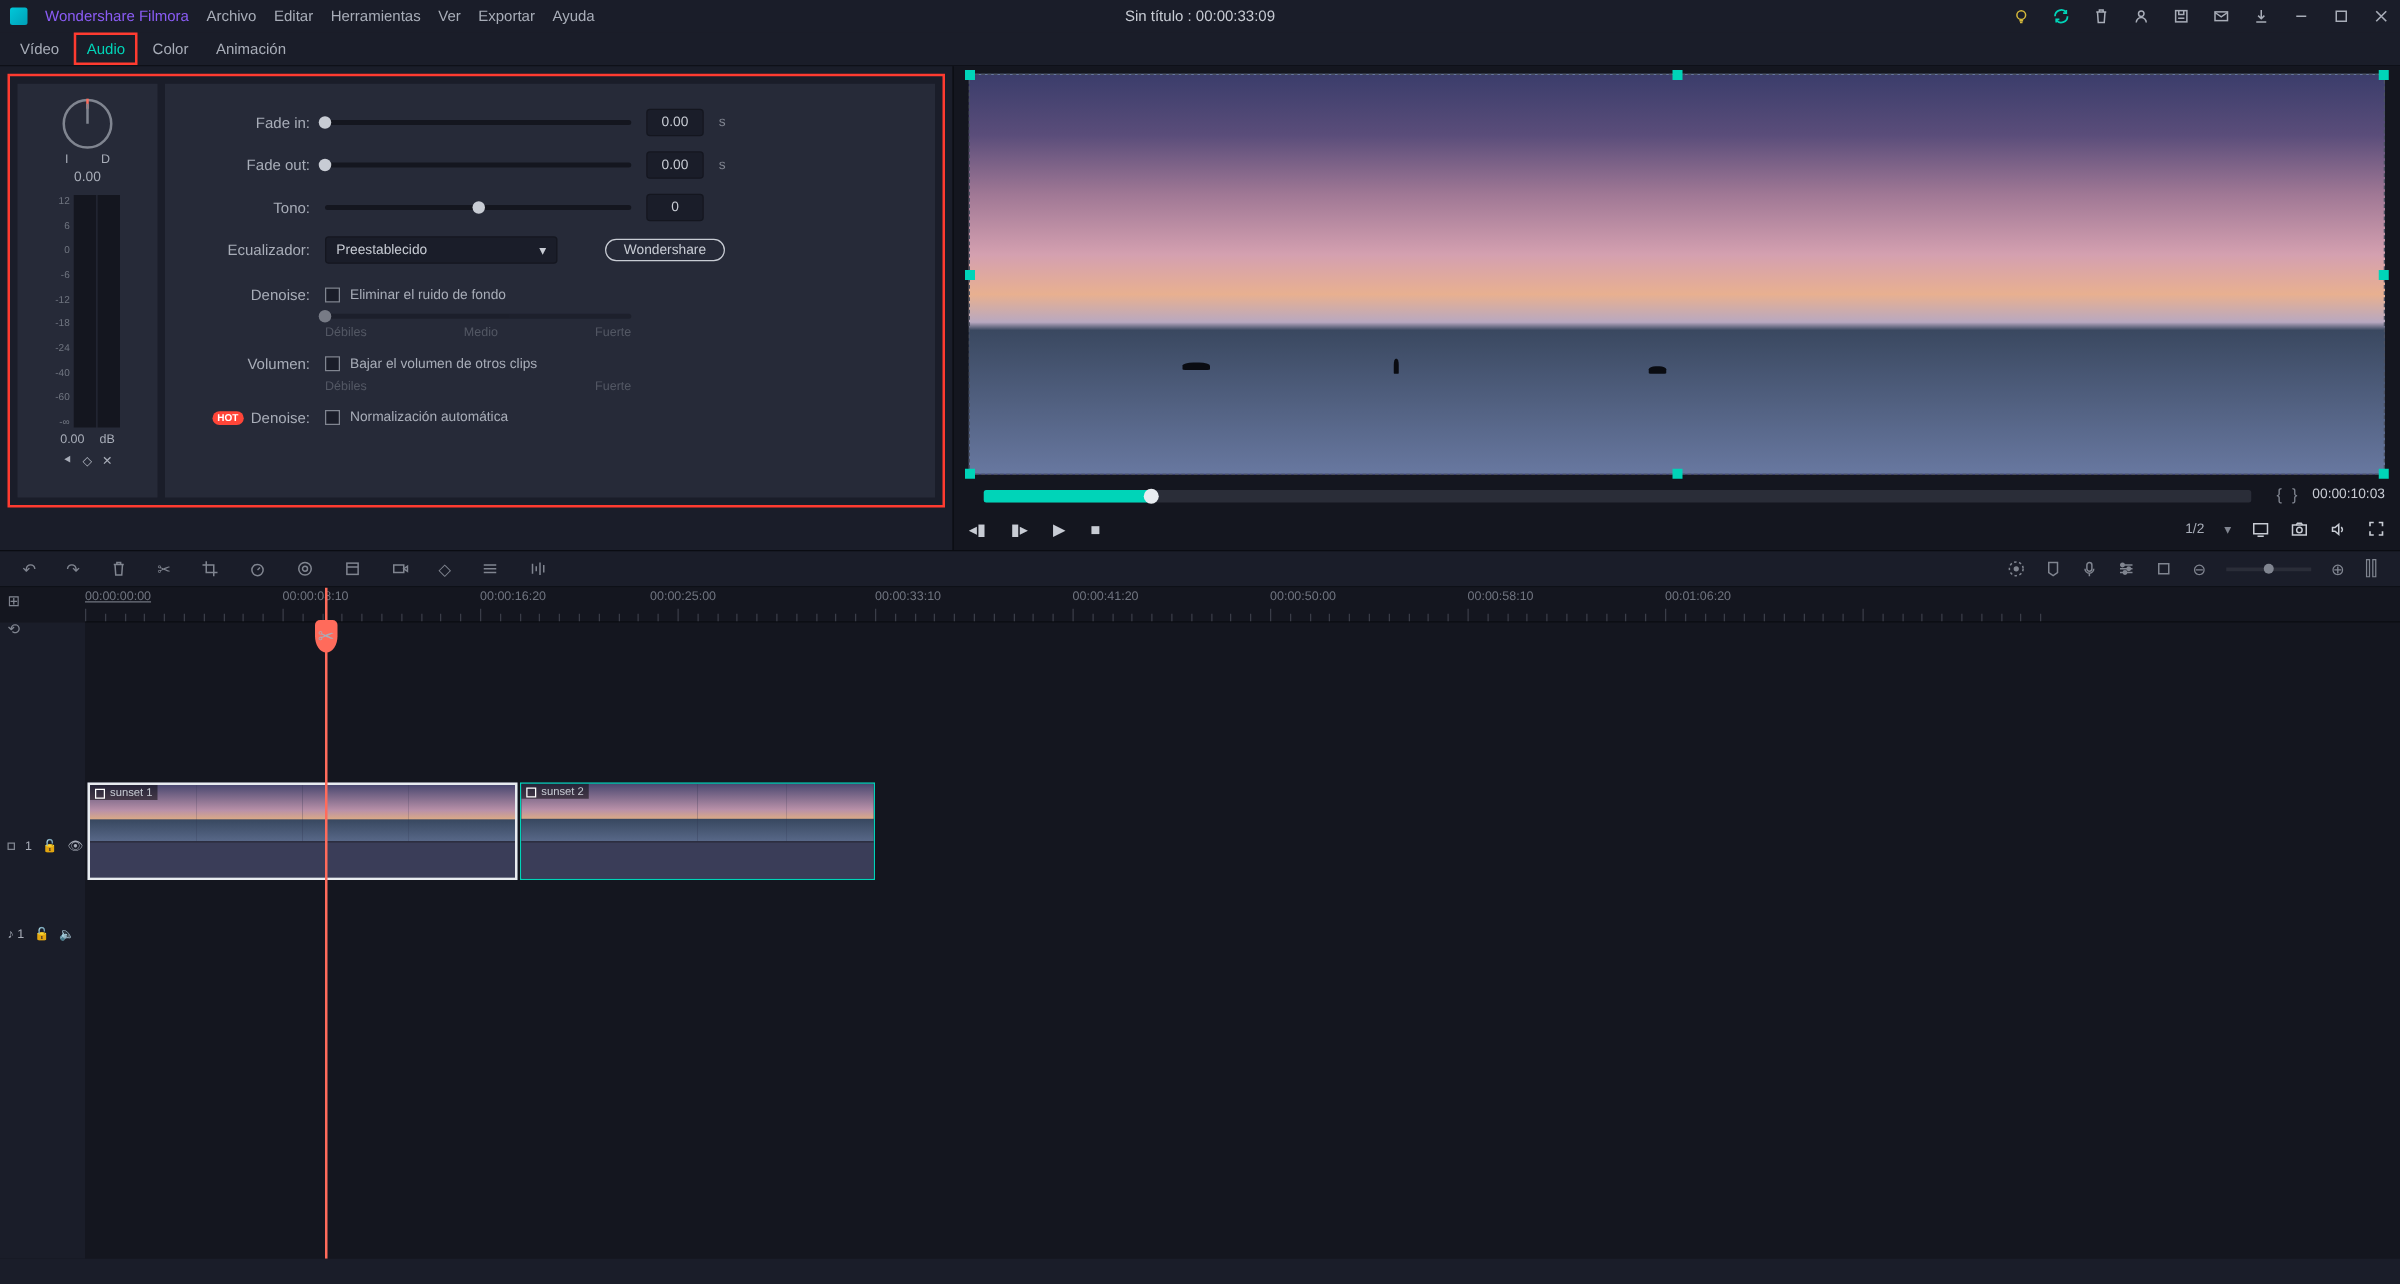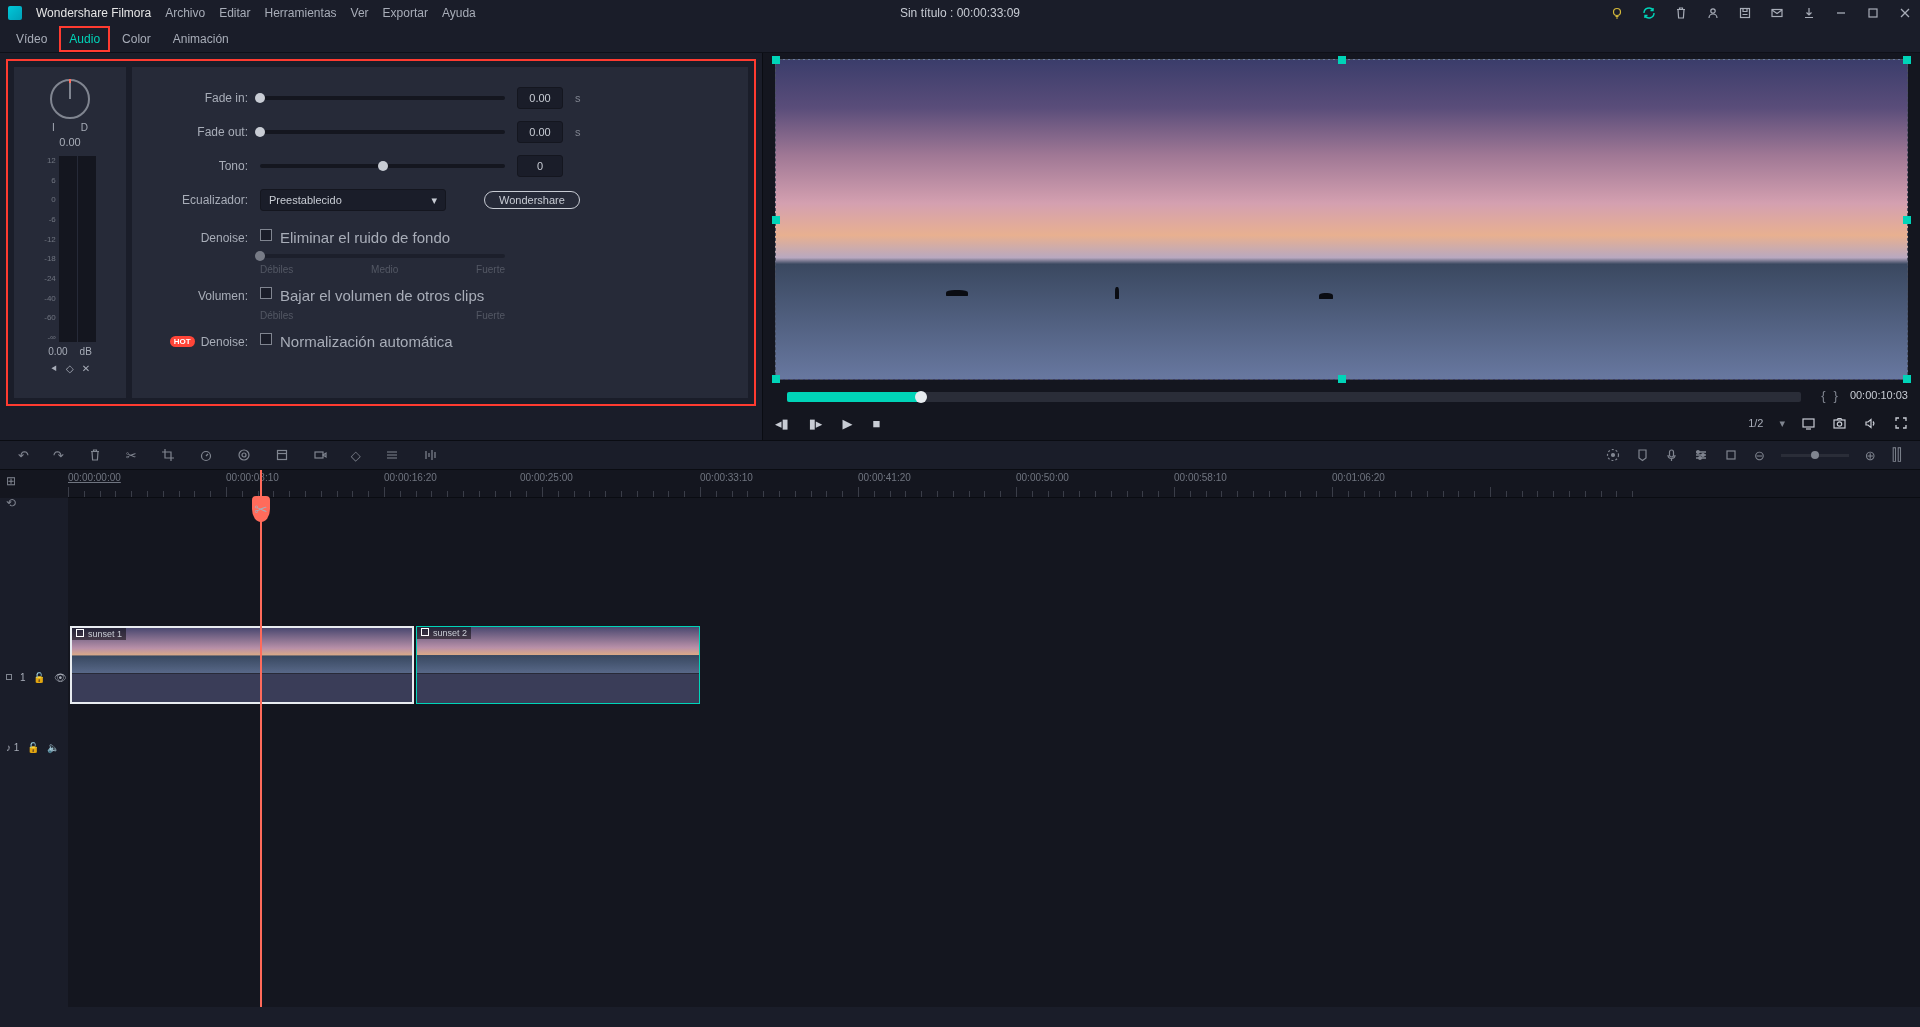--- a/index.html
+++ b/index.html
@@ -1,19 +1,19 @@
 <!DOCTYPE html>
 <html><head>
 <meta charset="utf-8">
 <style>
 *{margin:0;padding:0;box-sizing:border-box;font-family:Segoe UI,Arial,sans-serif;user-select:none}
 html,body{width:1920px;height:1027px;background:#1a1d29;color:#a8adb8;overflow:hidden}
 .titlebar{height:26px;background:#1a1d29;display:flex;align-items:center;padding:0 8px;font-size:12px;gap:14px}
 .logo{width:14px;height:14px;display:inline-block;background:linear-gradient(135deg,#00c8d9,#00a0b8);border-radius:2px}
-.app-name{color:#e5e5e5}
+.app-name{color:#8b5cf6}
 .menu-item{color:#a8adb8;cursor:pointer}
 .title-center{position:absolute;left:50%;transform:translateX(-50%);color:#c8ccd4}
 .title-right{margin-left:auto;display:flex;gap:18px;align-items:center}
 .title-icon{width:14px;height:14px;display:flex;align-items:center;justify-content:center;color:#a8adb8;cursor:pointer}
 .tabs-row{height:27px;display:flex;align-items:center;padding:0 14px;gap:18px;font-size:12px;border-bottom:1px solid #0e1018}
 .tab{color:#a8adb8;cursor:pointer;padding:2px 2px}
 .tab.active{color:#00d4b8}
 .tab.hl{outline:2px solid #ff3b30;padding:4px 8px;margin:-4px -6px}
 .main-split{display:flex;height:387px}
 .left-panel{width:762px;position:relative;padding:6px}
@@ -31,21 +31,21 @@
 .keyf{display:flex;gap:8px;margin-top:6px;font-size:10px}
 .audio-params{flex:1;background:#262a38;margin-left:6px;padding:20px 30px 12px 30px;display:flex;flex-direction:column;gap:12px;font-size:12px}
 .prow{display:flex;align-items:center;gap:12px}
 .plabel{width:86px;text-align:right;color:#a8adb8}
 .slider{flex:0 0 245px;height:4px;background:#14161f;border-radius:2px;position:relative;cursor:pointer}
 .slider .thumb{position:absolute;top:50%;width:10px;height:10px;background:#c8ccd4;border-radius:50%;transform:translate(-50%,-50%)}
 .numbox{width:46px;height:22px;background:#1a1d29;border:1px solid #14161f;color:#c8ccd4;text-align:center;font-size:11px;line-height:20px;border-radius:3px}
 .unit{font-size:11px;color:#808590;width:12px}
 .select{width:186px;height:22px;background:#1a1d29;border:1px solid #14161f;border-radius:3px;padding:0 8px;font-size:11px;color:#c8ccd4;display:flex;align-items:center;justify-content:space-between;cursor:pointer}
 .btn-outline{border:1px solid #c8ccd4;border-radius:11px;padding:2px 14px;font-size:11px;color:#c8ccd4;cursor:pointer;background:none}
-.chk{display:flex;gap:8px;font-size:15px}
+.chk{display:flex;gap:8px;font-size:11px}
 .chk-box{width:12px;height:12px;border:1px solid #808590;background:#1a1d29;cursor:pointer}
 .slider-labels{display:flex;justify-content:space-between;font-size:10px;color:#707580;width:245px;margin-left:98px;margin-top:-6px}
 .hot{background:#ff4538;color:#fff;font-size:8px;padding:1px 4px;border-radius:7px;font-weight:bold}
 .panel-bottom{display:flex;align-items:center;padding:4px 10px;gap:10px}
 .reset-btn{border:1px solid #808590;padding:3px 8px;font-size:10px;color:#c8ccd4;cursor:pointer;background:none;outline:1px solid #ff3b30;outline-offset:1px}
 .ok-btn{background:#00d4b8;color:#14161f;padding:4px 24px;border-radius:12px;font-size:11px;font-weight:500;cursor:pointer;border:none;margin-left:auto}
 .right-panel{flex:1;display:flex;flex-direction:column;background:#14161f;border-left:1px solid #0a0c12}
 .preview{flex:1;margin:6px 12px 0 12px;position:relative;border:1px dashed #4a5060;background:linear-gradient(180deg,#3b3d6b 0%,#5a4d7a 15%,#a07895 30%,#d4a0b0 45%,#e8b090 55%,#b8a8c0 62%,#3a4860 64%,#6878a0 100%)}
 .boat{position:absolute;width:22px;height:6px;background:#0a0c12;border-radius:40% 40% 10% 10%}
 .handle{position:absolute;width:8px;height:8px;background:#00d4b8;transform:translate(-50%,-50%)}
@@ -65,21 +65,21 @@
 .ruler-mark{position:absolute;top:2px}
 .ruler-tick{position:absolute;bottom:0;width:1px;height:6px;background:#3a3d48}
 .ruler-tick.major{height:10px}
 .playhead{position:absolute;top:0;bottom:0;width:2px;background:#ff6b5b;z-index:5}
 .playhead-grip{position:absolute;top:26px;left:50%;width:18px;height:26px;transform:translateX(-50%);background:#ff6b5b;border-radius:4px 4px 50% 50%;display:flex;align-items:center;justify-content:center}
 .track-area{flex:1;position:relative;margin-left:68px}
 .track-labels{position:absolute;left:-68px;top:0;bottom:0;width:68px;background:#1a1d29}
 .track-label{position:absolute;left:0;width:68px;height:30px;display:flex;align-items:center;gap:8px;padding-left:6px;font-size:10px}
 .clip{position:absolute;height:78px;border:1px solid #00d4b8;background:#2a2d48;overflow:hidden;display:flex;flex-direction:column}
 .clip.sel{border:2px solid #e8ecf0}
-.clip-title{font-size:9px;background:rgba(0,0,0,.5);padding:1px 4px;color:#c8ccd4;position:absolute;top:0;left:0;display:flex;gap:4px;align-items:flex-start;z-index:2}
+.clip-title{font-size:9px;background:rgba(0,0,0,.5);padding:1px 4px;color:#c8ccd4;position:absolute;top:0;left:0;display:flex;gap:4px;align-items:flex-end;z-index:2}
 .clip-thumbs{display:flex;height:46px}
 .clip-thumb{flex:1;background:linear-gradient(180deg,#4a4870 0%,#b890a8 45%,#d8a888 60%,#384860 62%,#586888 100%)}
 .clip-audio{height:30px;background:#3a3d58;border-top:1px solid #282a38}
 svg{display:block}
 </style>
 </head>
 <body>
 
 <div class="titlebar">
   <span class="logo"></span>

